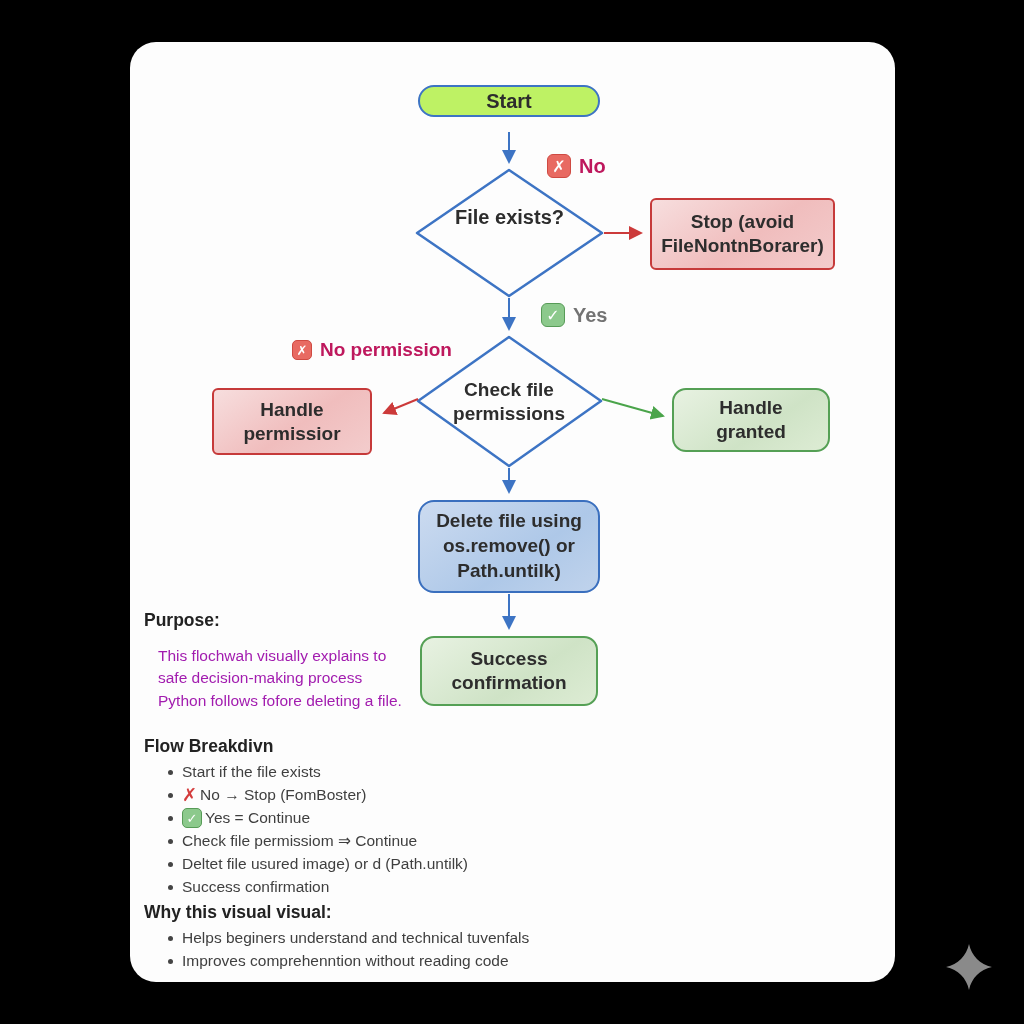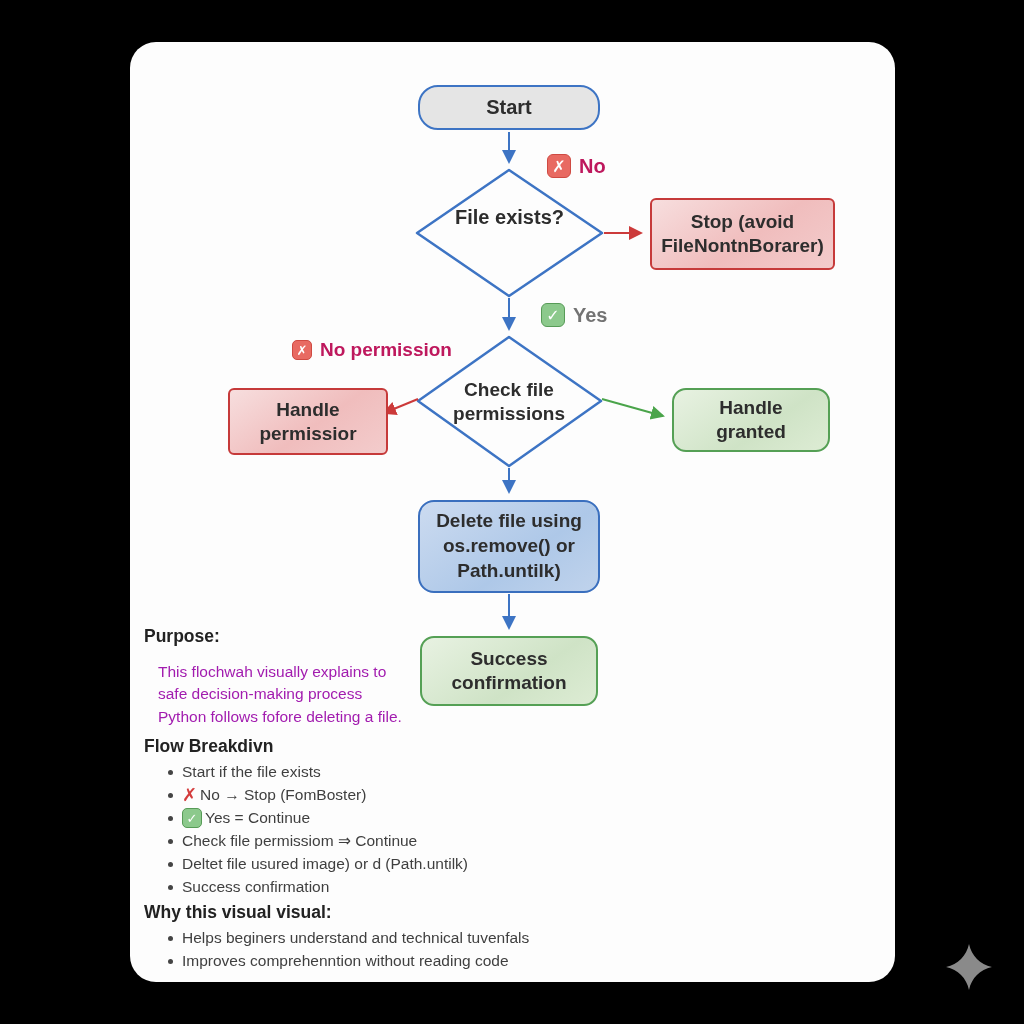--- a/index.html
+++ b/index.html
@@ -10,37 +10,37 @@
   .card{
     position:absolute;left:130px;top:42px;width:765px;height:940px;
     background:#fdfdfd;border-radius:26px;
   }
   .edges{position:absolute;left:0;top:0;pointer-events:none;}
   .node{
     position:absolute;display:flex;align-items:center;justify-content:center;
     text-align:center;font-weight:bold;color:#2d2d2d;box-sizing:border-box;
   }
   .node-start{
-    left:288px;top:43px;width:182px;height:45px;
-    background:#e5e5e5;border:2px solid #3d74c4;border-radius:20px;font-size:20px;
+    left:288px;top:43px;width:182px;height:32px;
+    background:#bef264;border:2px solid #3d74c4;border-radius:20px;font-size:20px;
   }
   .node-red{
     background:linear-gradient(145deg,#f7dede 0%,#f0bdbd 55%,#f3cccc 100%);
     border:2.5px solid #c63a3a;border-radius:6px;font-size:19px;line-height:1.25;
   }
   .node-green{
     background:linear-gradient(145deg,#e8f2e2 0%,#cfe3c6 60%,#ddecd4 100%);
     border:2.5px solid #55a055;border-radius:14px;font-size:19px;line-height:1.25;
   }
   .node-blue{
     background:linear-gradient(145deg,#ccdbf0 0%,#aec8e8 60%,#c0d3ec 100%);
     border:2.5px solid #3a6fbe;border-radius:16px;font-size:19px;line-height:1.3;
   }
   .node-stop{left:520px;top:156px;width:185px;height:72px;padding:0 6px;}
-  .node-hp{left:98px;top:346px;width:160px;height:67px;padding:0 32px;}
+  .node-hp{left:82px;top:346px;width:160px;height:67px;padding:0 32px;}
   .node-hg{left:542px;top:346px;width:158px;height:64px;padding:0 30px;}
   .node-del{left:288px;top:458px;width:182px;height:93px;padding:0 8px;}
   .node-succ{left:290px;top:594px;width:178px;height:70px;padding:0 20px;}
   .diamond-label{
     position:absolute;display:flex;align-items:center;justify-content:center;
     text-align:center;font-weight:bold;color:#2d2d2d;line-height:1.25;
   }
   .dl1{left:287px;top:112px;width:185px;height:126px;font-size:20px;}
   .dl2{left:309px;top:295px;width:140px;height:129px;font-size:19px;}
   .edge-label{position:absolute;display:flex;align-items:center;gap:8px;font-weight:bold;}
@@ -51,21 +51,21 @@
   .lbl-text-green{color:#737373;font-size:20px;}
   .icon-box{
     width:24px;height:24px;border-radius:6px;display:flex;align-items:center;justify-content:center;
     color:#fff;font-size:16px;font-weight:bold;box-sizing:border-box;flex:0 0 auto;
   }
   .icon-x{background:#e86a62;border:1.5px solid #cf4a42;}
   .icon-check{background:#8cc98c;border:1.5px solid #579b57;}
   .icon-box.small{width:20px;height:20px;font-size:13px;border-radius:5px;}
   .section{position:absolute;color:#3a3a3a;}
   .sec-heading{font-weight:bold;font-size:17.5px;color:#222;margin:0 0 4px 0;}
-  .sec-purpose{left:14px;top:584px;width:272px;}
+  .sec-purpose{left:14px;top:568px;width:272px;}
   .sec-body{font-size:15.5px;line-height:1.45;margin:14px;color:#a21caf;}
   .sec-flow{left:14px;top:694px;width:420px;}
   .sec-why{left:14px;top:860px;width:440px;}
   ul.blist{list-style:none;margin:2px 0 0 0;padding:0;}
   ul.blist li{
     display:flex;align-items:center;gap:3px;font-size:15.5px;color:#3f3f3f;
     min-height:22px;margin:0 0 1px 0;
   }
   .dot{width:5px;height:5px;border-radius:50%;background:#444;margin:0 6px 0 24px;flex:0 0 auto;}
   .xglyph{color:#d43c3c;font-weight:bold;font-size:18px;line-height:1;flex:0 0 auto;}

